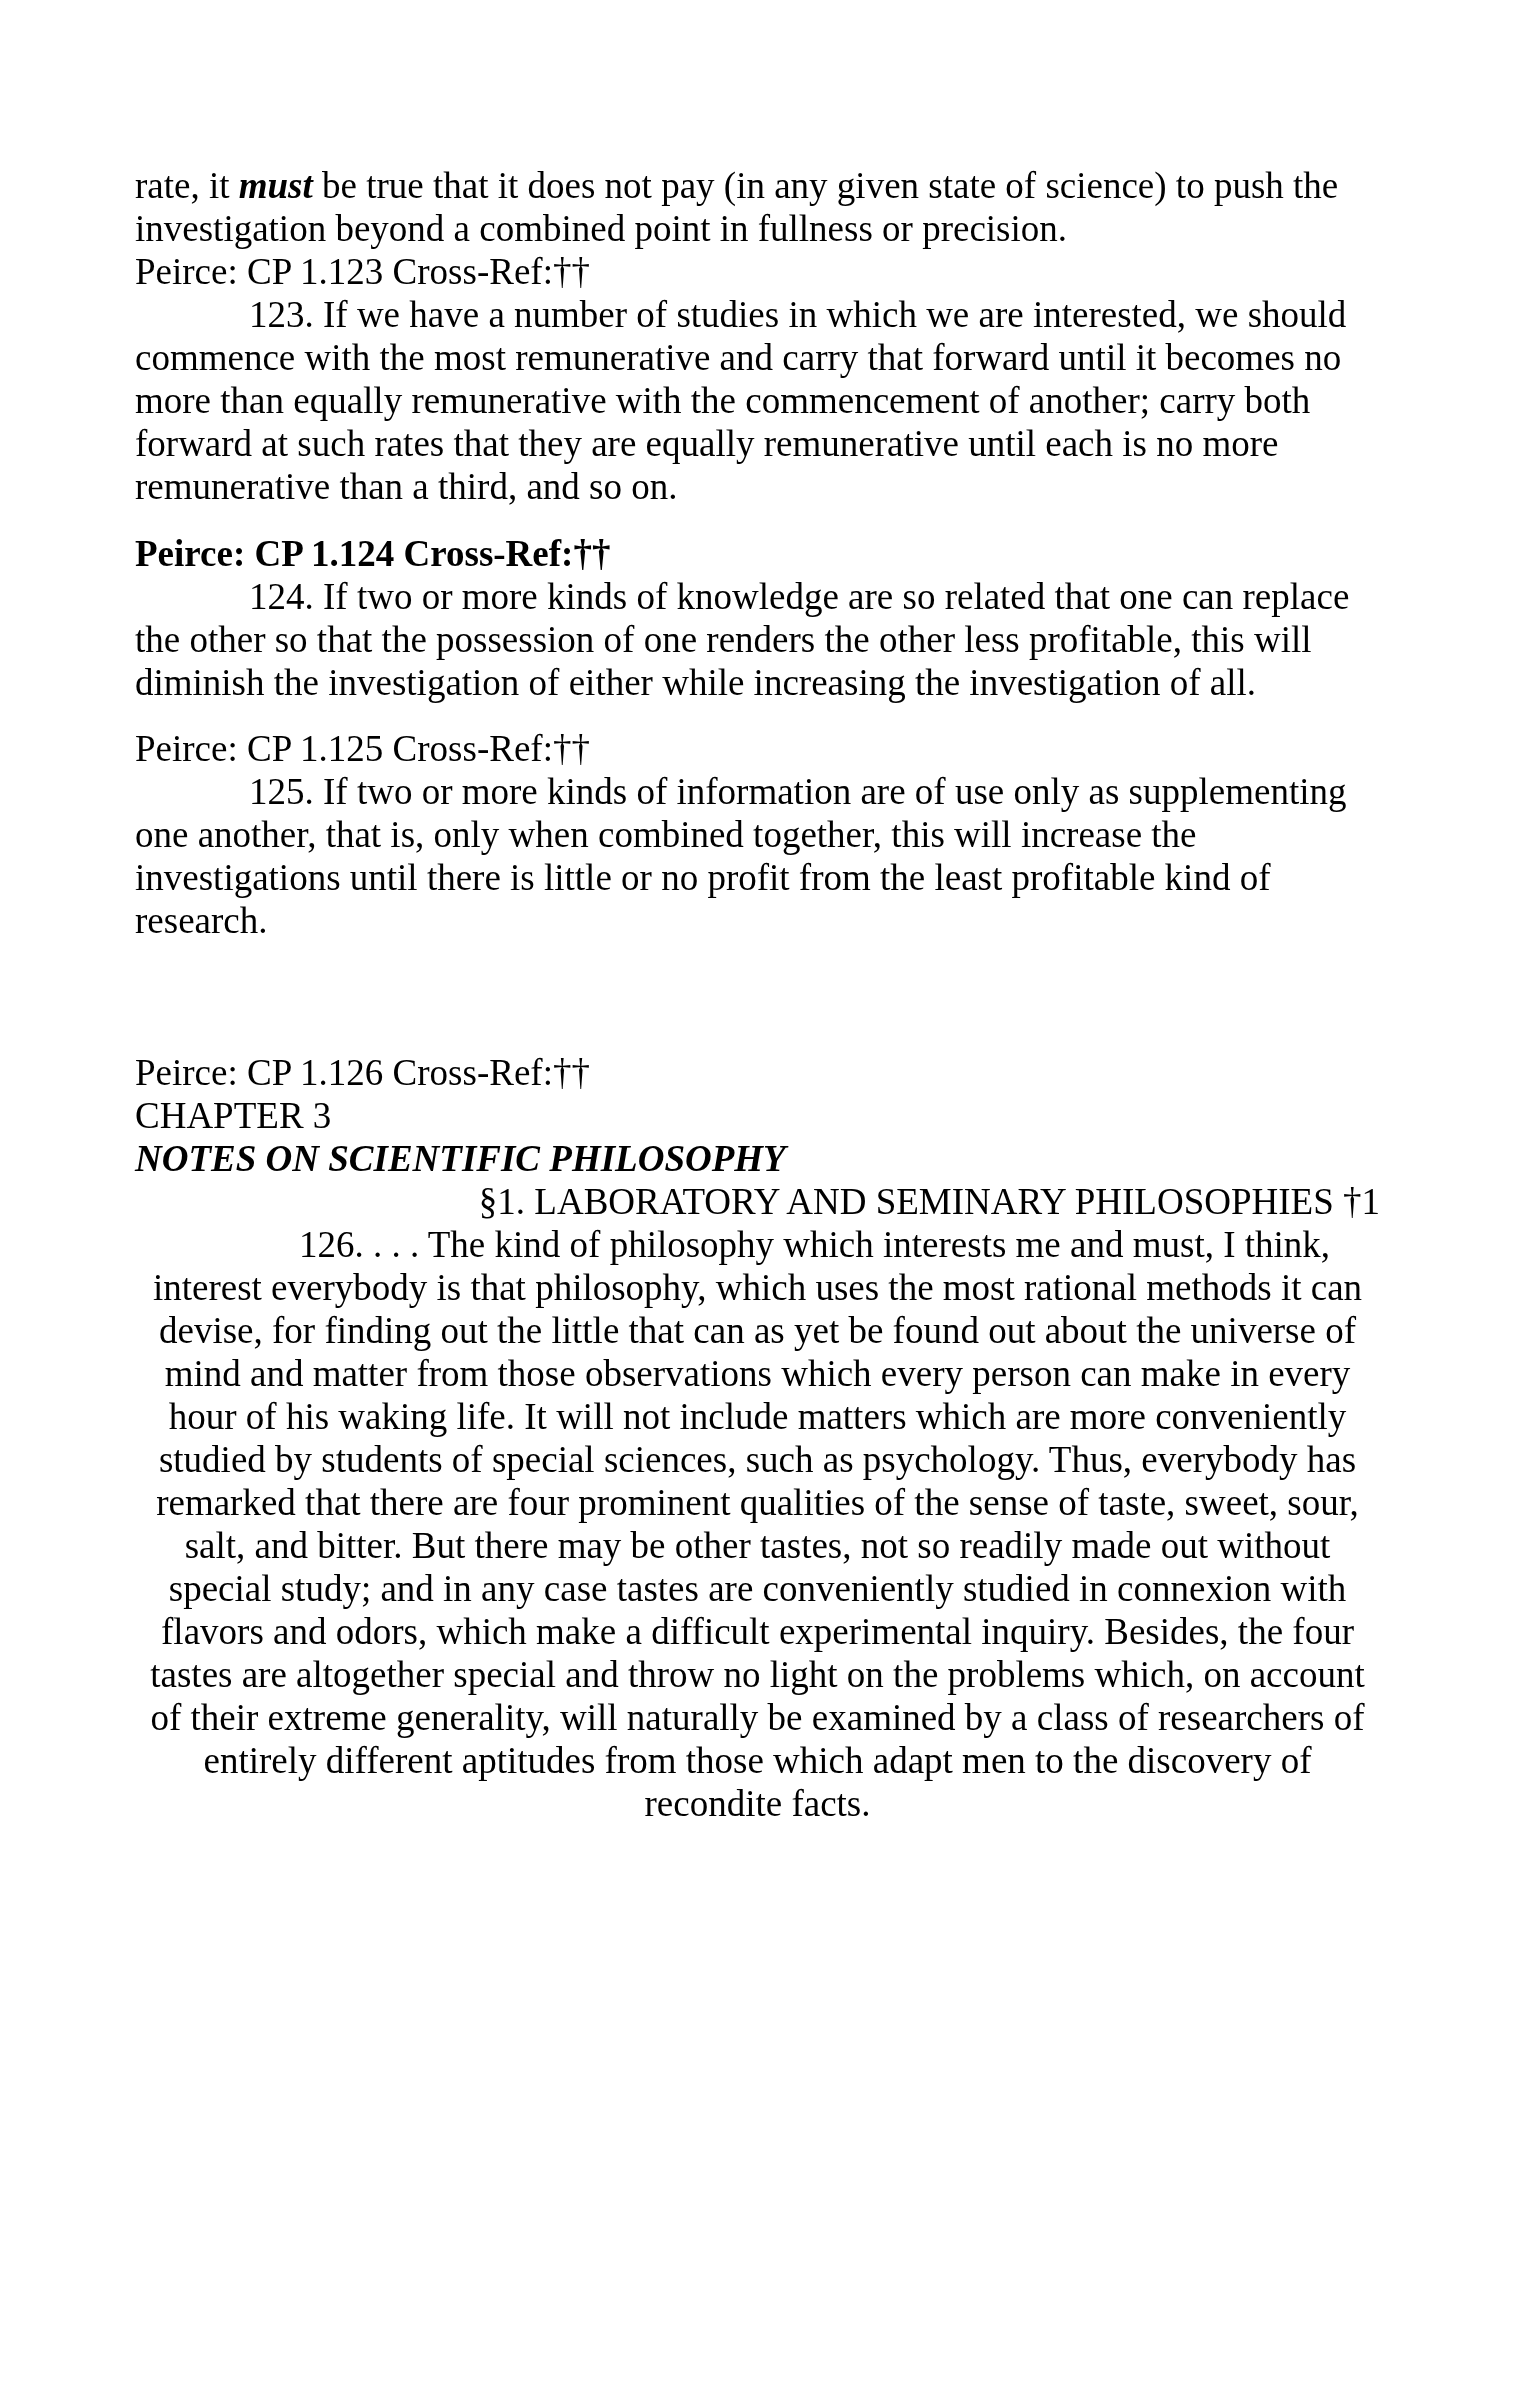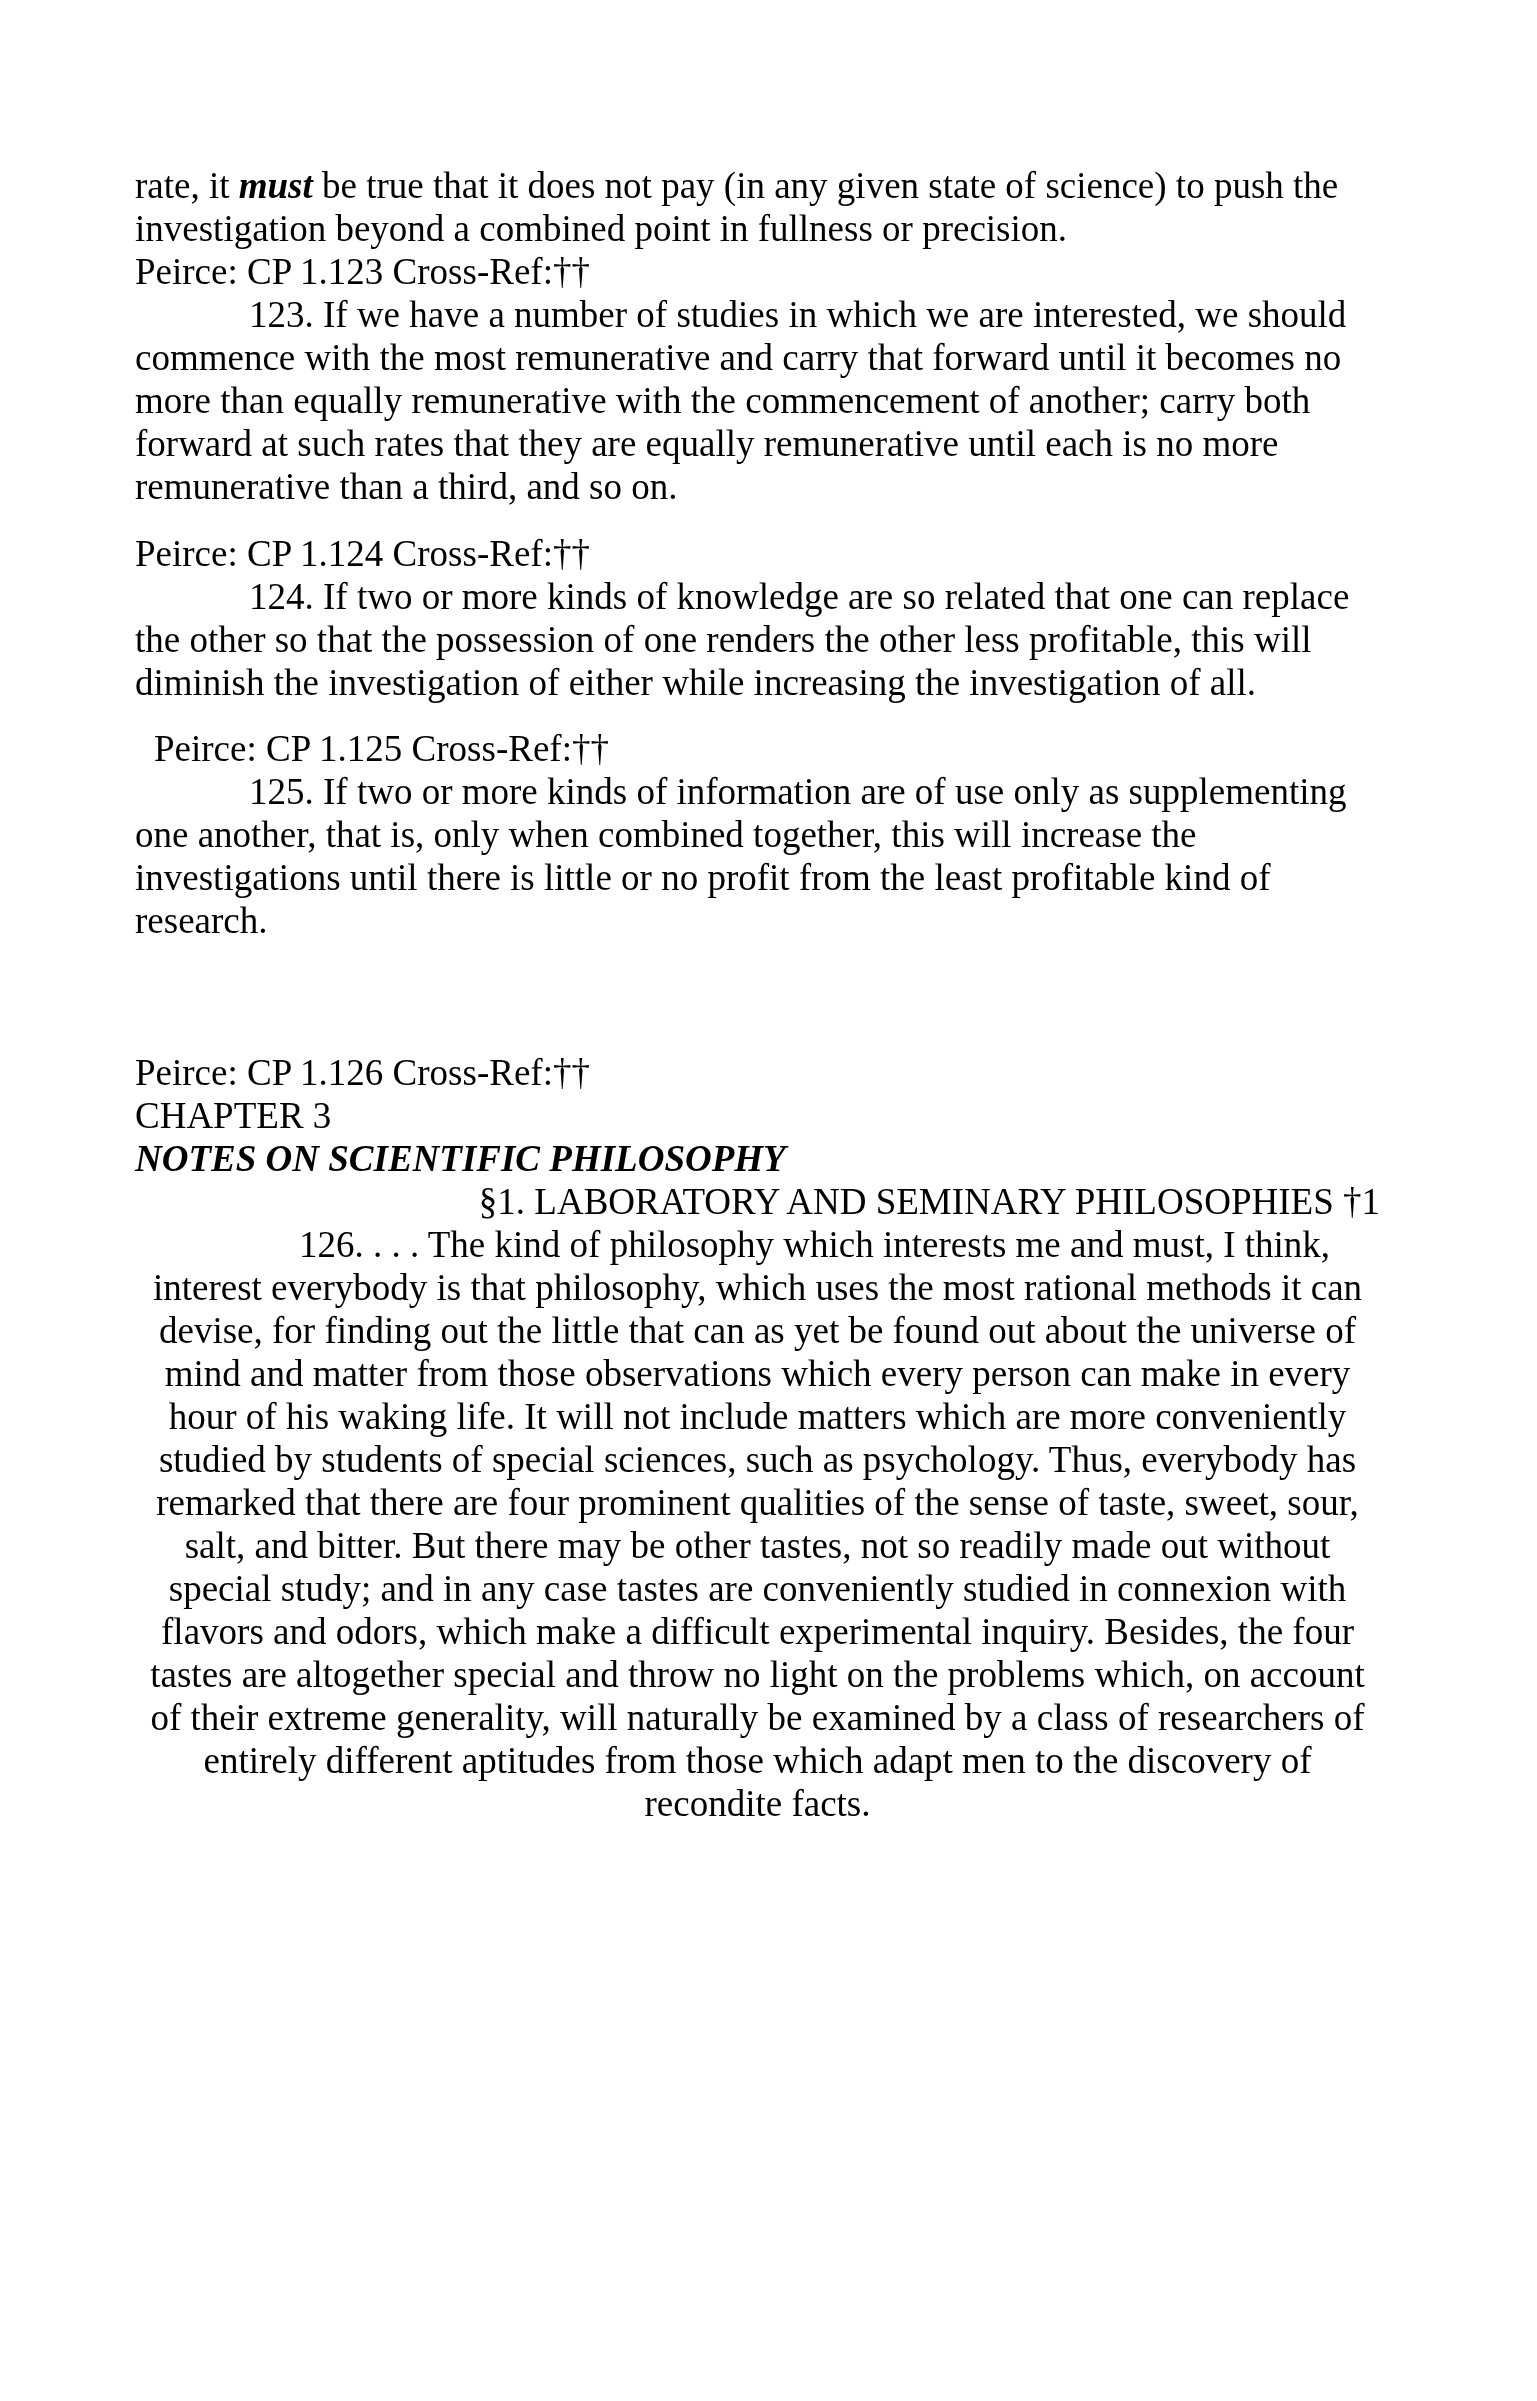--- a/index.html
+++ b/index.html
@@ -19,22 +19,22 @@
     height: 2401px;
     padding: 164px 135px 0 135px;
   }
   .page p {
     margin: 0;
     width: 1245px;
     white-space: pre-line; 
   }
   .indent { text-indent: 114px; }
   .ref-block { margin-top: 27.5px; }
-  .ref-block.mt-124 { margin-top: 24px; }
-  .ref-block.mt-125 { margin-top: 23px; margin-left: 19px; }
+  .ref-block.mt-124 { margin-top: 24px; font-weight: bold; }
+  .ref-block.mt-125 { margin-top: 23px; }
   .ref-block.mt-126 { margin-top: 109px; }
   .chapter-title {
     margin-top: 91px;
     font-weight: bold;
     font-style: italic;
   }
   .section-heading { margin-top: 99px; text-align: right; }
   .para-126 { margin-top: 103px; text-align: center; }
   .bold-italic { font-weight: bold; font-style: italic; }
 </style>

